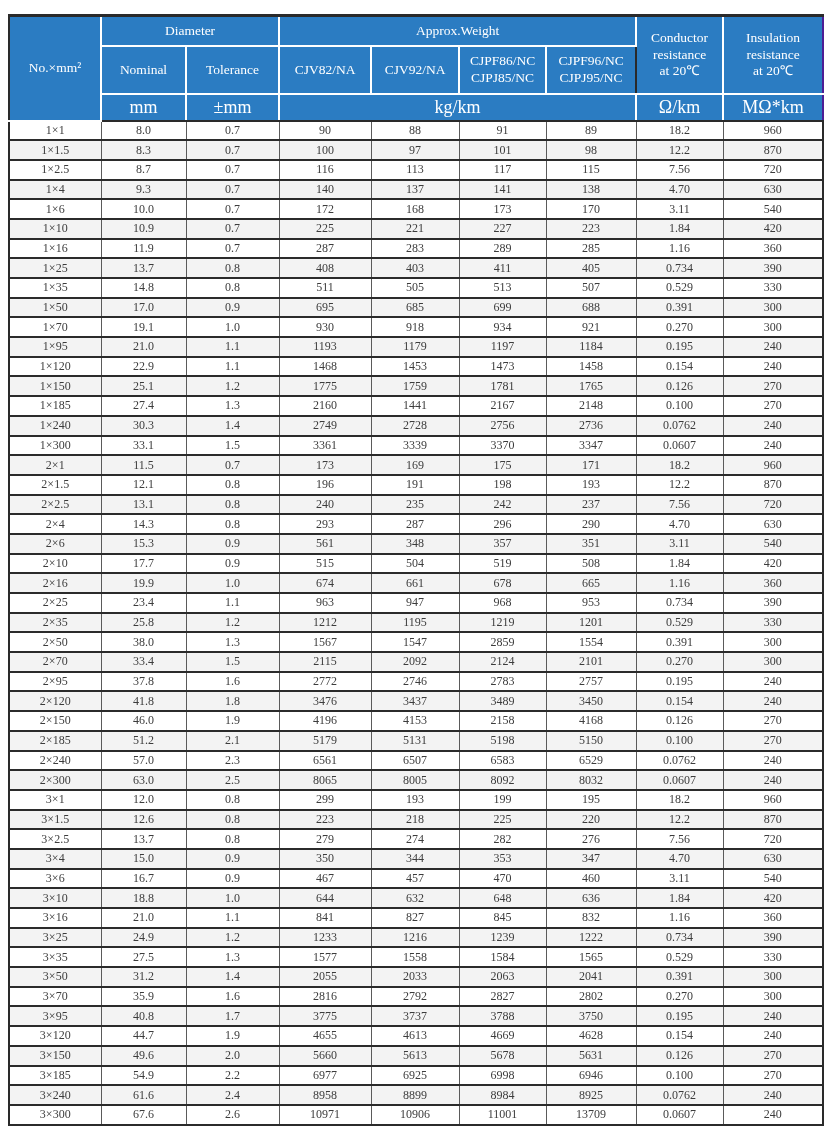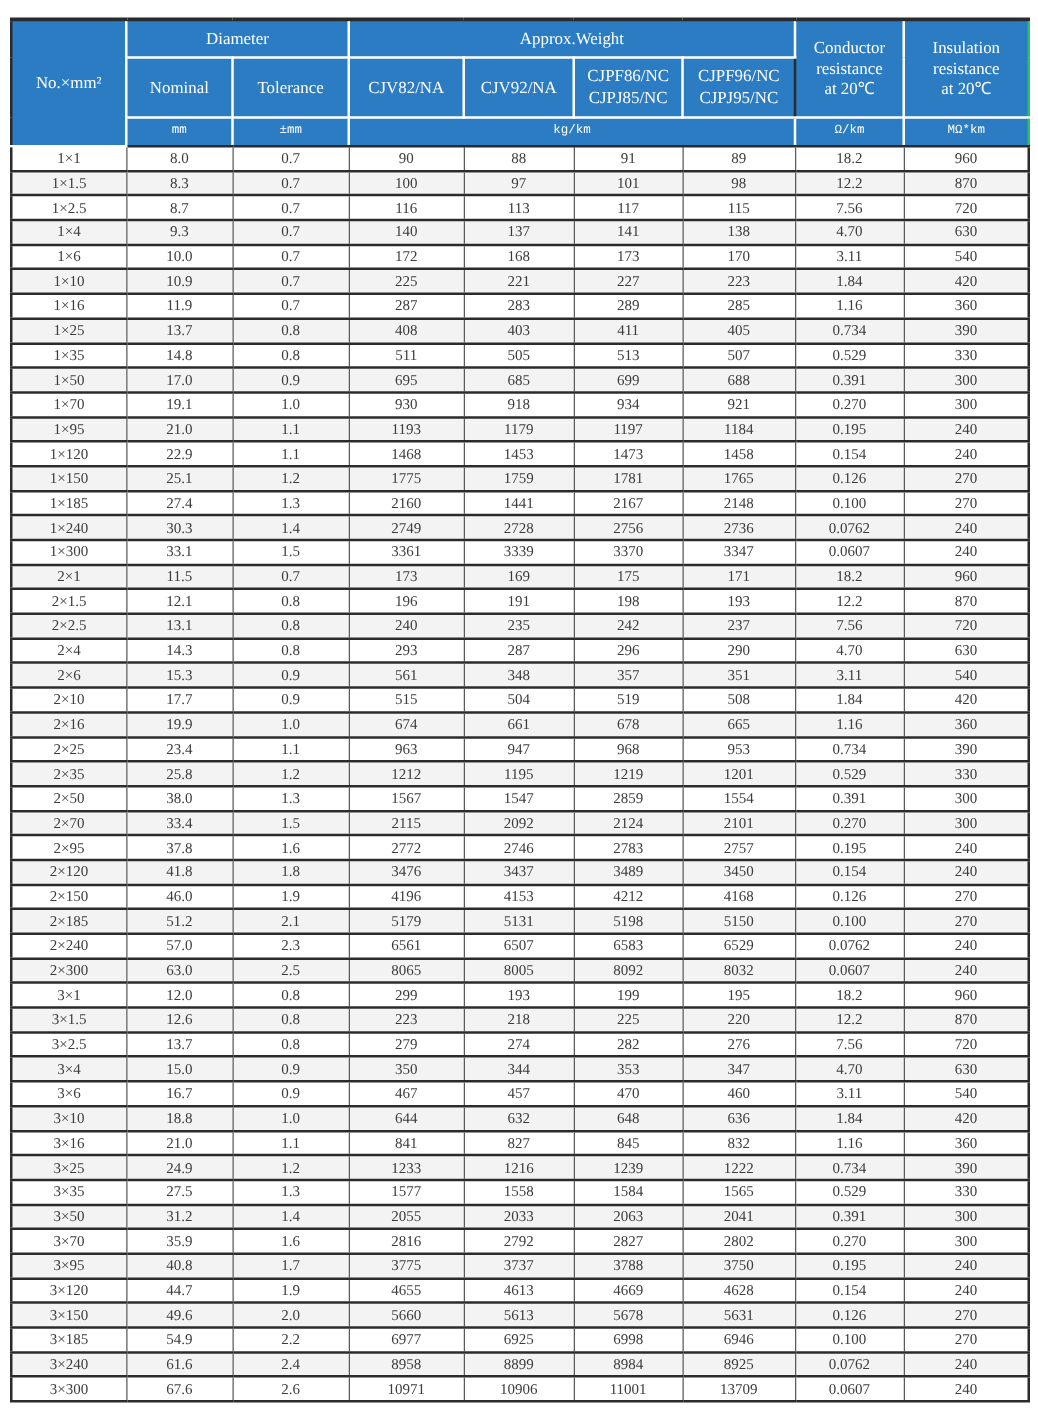--- a/index.html
+++ b/index.html
@@ -33,24 +33,24 @@
     font-size: 13.5px;
     line-height: 1.25;
     text-align: center;
     vertical-align: middle;
     border: 2px solid #ffffff;
     white-space: pre-line;
     padding: 1px 2px;
   }
   thead tr.r1 th { height: 26px; }
   thead tr.r2 th { height: 44px; }
-  thead tr.r3 th { height: 19px; font-size: 10px; font-family: Liberation Mono, monospace; }
+  thead tr.r3 th { height: 19px; font-size: 18px; }
   th.db-t { border-top: 3px solid #2a2a2a; }
   th.db-l { border-left: 2px solid #2a2a2a; }
-  th.db-r { border-right: 2px solid #22c55e; }
+  th.db-r { border-right: 2px solid #4c1d95; }
   th.db-b { border-bottom: 2px solid #2a2a2a; }
   
   tbody td {
     height: 17.7px;
     padding: 0 2px;
     text-align: center;
     vertical-align: middle;
     font-size: 12px;
     color: #3c3c3c;
     background: #ffffff;
@@ -439,21 +439,21 @@
           <td>3450</td>
           <td>0.154</td>
           <td>240</td>
         </tr>
         <tr>
           <td>2×150</td>
           <td>46.0</td>
           <td>1.9</td>
           <td>4196</td>
           <td>4153</td>
-          <td>4212</td>
+          <td>2158</td>
           <td>4168</td>
           <td>0.126</td>
           <td>270</td>
         </tr>
         <tr>
           <td>2×185</td>
           <td>51.2</td>
           <td>2.1</td>
           <td>5179</td>
           <td>5131</td>

